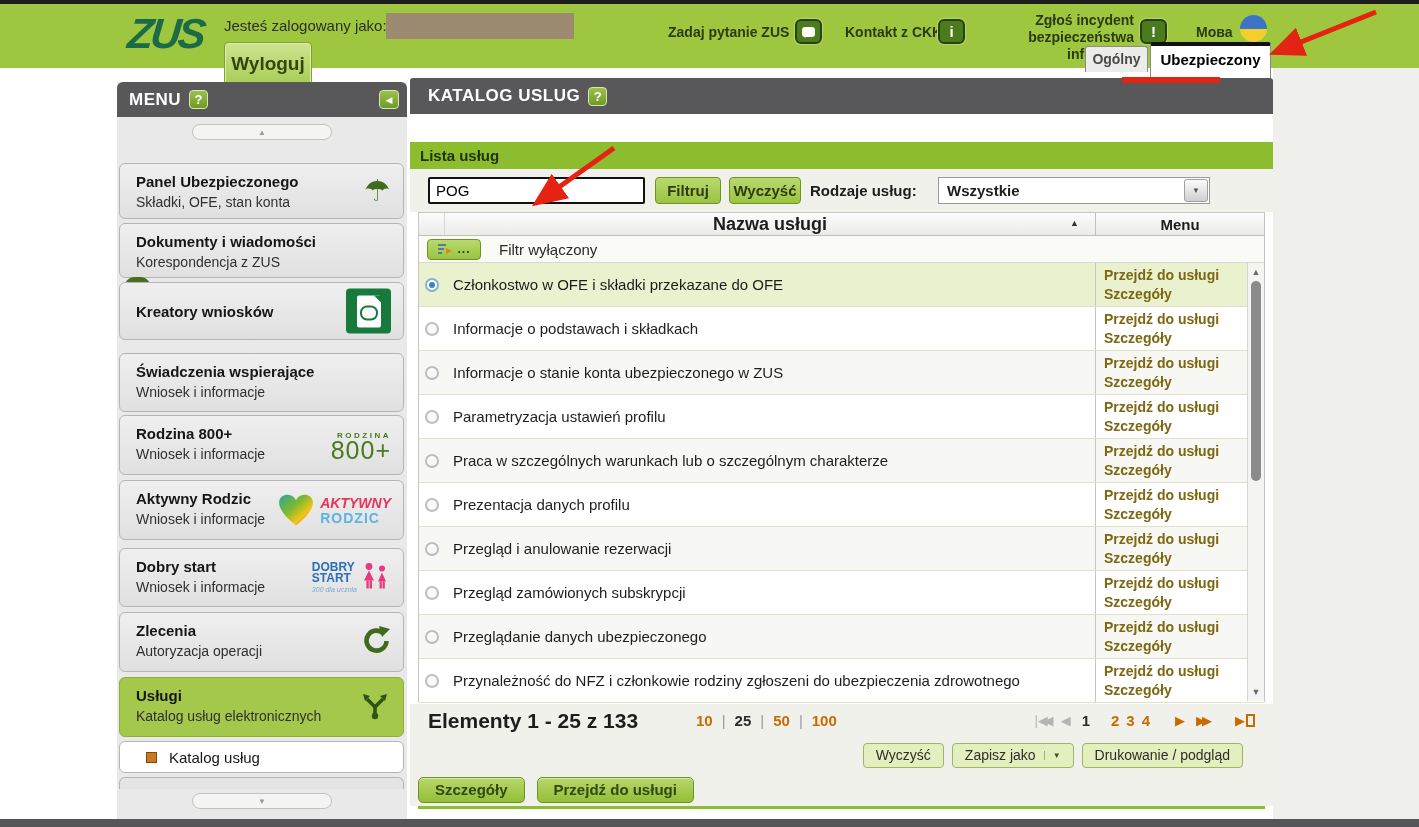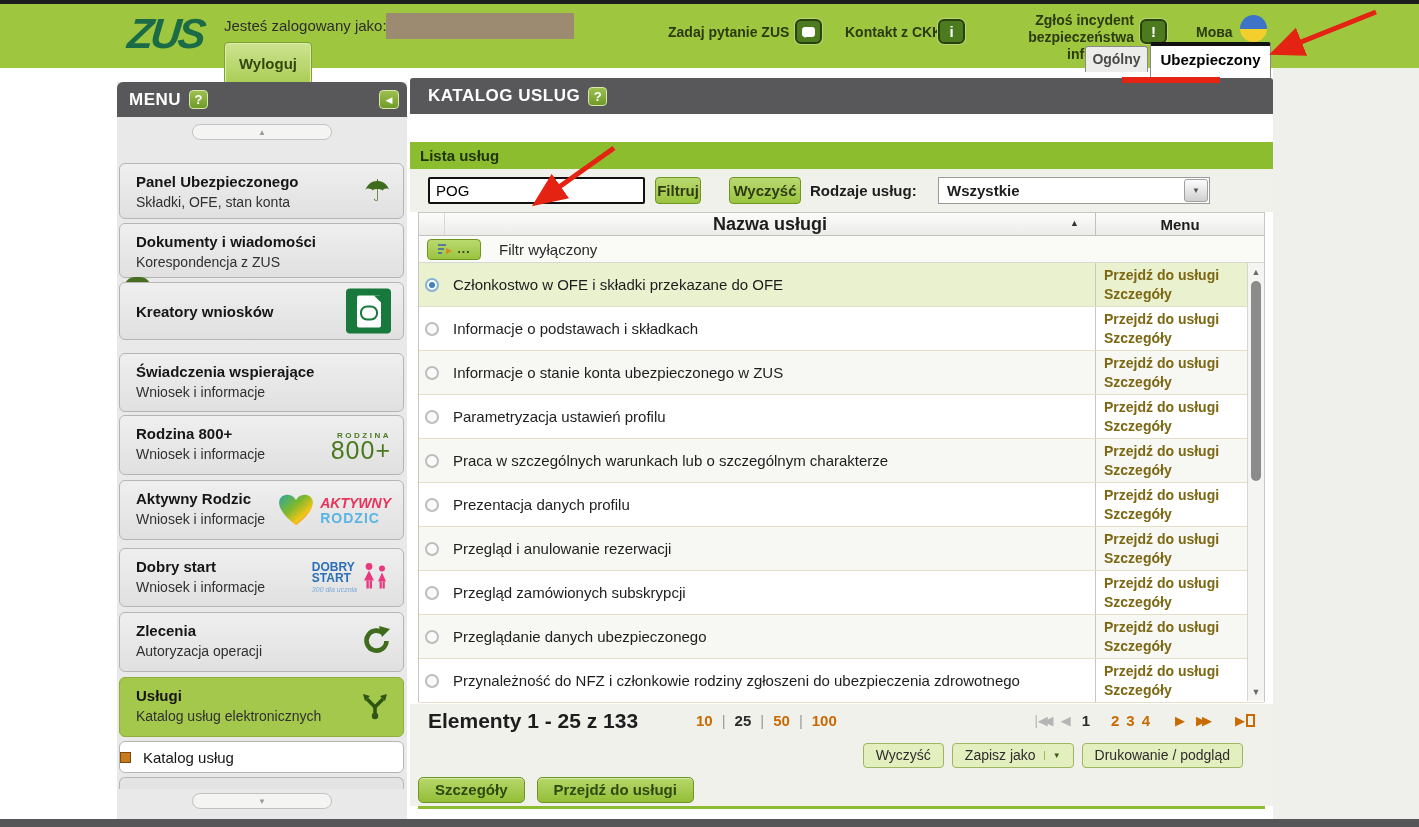--- a/index.html
+++ b/index.html
@@ -9,21 +9,21 @@
 
   
   .top-strip { position:absolute; left:0; top:0; width:1419px; height:4px; background:#1d1d1d; }
   .header { position:absolute; left:0; top:4px; width:1419px; height:64px; background:#9ec73f; }
   .zus-logo { position:absolute; left:128px; top:6px; font-size:42px; font-weight:bold; font-style:italic;
               color:#1b6b46; letter-spacing:-3px; transform:skewX(-6deg); }
   .login-label { position:absolute; left:224px; top:13px; font-size:15px; color:#2d2d2d; }
   .redacted { position:absolute; left:386px; top:9px; width:188px; height:26px; background:#9c8a71; }
   .btn-logout { position:absolute; left:224px; top:38px; width:88px; height:43px; border:1px solid #7fa132;
                 box-shadow:inset 0 0 0 1px #dcedae; border-radius:4px; background:linear-gradient(#cde390,#a9cd55);
-                font-weight:bold; font-size:15px; color:#33470d; display:flex; align-items:center; justify-content:center; cursor:pointer; }
+                font-weight:bold; font-size:19px; color:#33470d; display:flex; align-items:center; justify-content:center; cursor:pointer; }
   .hlabel { position:absolute; font-size:14px; font-weight:bold; color:#2c3a10; }
   .hicon { position:absolute; width:27px; height:25px; border-radius:6px; background:#4c7a1e; border:2px solid #28420c;
            box-shadow:0 0 0 1px #b7d377; color:#fff; font-weight:bold; font-size:15px;
            display:flex; align-items:center; justify-content:center; cursor:pointer; }
   .wbubble { position:relative; width:13px; height:10px; background:#fff; border-radius:3px; }
   .wbubble::after { content:""; position:absolute; left:1px; bottom:-5px; border:4px solid transparent; border-top-color:#fff; border-left-width:2px; }
   .incident { position:absolute; left:976px; top:8px; width:158px; text-align:right; line-height:17px; }
   .incident span { display:block; font-size:14px; font-weight:bold; color:#2c3a10; }
   .flag { position:absolute; left:1240px; top:11px; width:27px; height:27px; border-radius:50%;
           background:linear-gradient(#3e74c8 0 50%, #f2cf2c 50% 100%); cursor:pointer; }
@@ -72,39 +72,39 @@
   .lg-rodzina .r2 { display:block; font-size:25px; font-weight:normal; line-height:20px; letter-spacing:1px; }
   .lg-aktywny { display:flex; align-items:center; gap:6px; }
   .lg-aktywny .txt span { display:block; line-height:15px; }
   .lg-aktywny .a1 { color:#e8335a; font-style:italic; font-weight:bold; font-size:14px; }
   .lg-aktywny .a2 { color:#5ab4e4; font-weight:bold; font-size:14px; letter-spacing:1px; }
   .lg-dobry { display:flex; align-items:center; gap:4px; }
   .lg-dobry .txt { text-align:left; color:#2a6fb8; line-height:11px; }
   .lg-dobry .d12 { font-size:12px; font-weight:bold; display:block; }
   .lg-dobry .d3 { font-size:7px; font-style:italic; display:block; color:#7aa8d8; }
   .subitem { position:absolute; left:2px; top:659px; width:285px; height:32px; background:#fff; border:1px solid #b5b5b5;
-             border-radius:6px; display:flex; align-items:center; font-size:15px; color:#161616; cursor:pointer; }
+             border-radius:6px; display:flex; align-items:center; padding-left:26px; font-size:15px; color:#161616; cursor:pointer; }
   .bullet { width:11px; height:11px; background:#c87a1e; border:1px solid #7a4a0e; margin-right:12px; }
   .partial-card { position:absolute; left:2px; top:695px; width:285px; height:12px; background:#e4e4e4; border:1px solid #b5b5b5;
                   border-bottom:none; border-radius:6px 6px 0 0; }
 
   
   .right-margin { position:absolute; left:1273px; top:68px; width:146px; height:751px; background:#efefec; }
   .main { position:absolute; left:410px; top:78px; width:863px; height:738px; background:#fff; }
   .mtitle { position:absolute; left:0; top:0; width:863px; height:36px; background:#58585a; border-radius:3px 3px 0 0;
             display:flex; align-items:center; padding-left:18px; }
   .mtitle .txt { color:#fff; font-weight:bold; font-size:17px; letter-spacing:0.5px; }
   .lista-bar { position:absolute; left:0; top:64px; width:863px; height:27px; background:#8cbd2f;
                display:flex; align-items:center; padding-left:10px; font-weight:bold; font-size:15px; color:#203407; }
   .filter-area { position:absolute; left:0; top:91px; width:863px; height:43px; background:#f1f1ec; }
   .finput { position:absolute; left:18px; top:8px; width:217px; height:27px; border:2px solid #111; border-radius:2px;
             font-size:15px; padding:0 6px; font-family:inherit; background:#fff; }
   .gbtn { border:1px solid #6f9422; border-radius:4px; background:linear-gradient(#b9d970,#9ac43f);
           font-weight:bold; font-size:15px; color:#2f3b10; display:flex; align-items:center; justify-content:center; cursor:pointer; }
-  .btn-filtruj { position:absolute; left:245px; top:8px; width:46px; height:27px; }
+  .btn-filtruj { position:absolute; left:245px; top:8px; width:66px; height:27px; }
   .btn-wyczysc { position:absolute; left:319px; top:8px; width:72px; height:27px; }
   .ftype-label { position:absolute; left:400px; top:13px; font-size:15px; font-weight:bold; color:#1d1d1d; }
   .dropdown { position:absolute; left:528px; top:8px; width:272px; height:27px; background:#fff; border:1px solid #9a9a9a;
               display:flex; align-items:center; cursor:pointer; }
   .dd-text { flex:1; padding-left:8px; font-weight:bold; font-size:15px; color:#1d1d1d; }
   .dd-btn { width:24px; height:23px; margin-right:1px; border:1px solid #a0a0a0; border-radius:3px;
             background:linear-gradient(#fdfdfd,#cfcfcf); display:flex; align-items:center; justify-content:center;
             color:#555; font-size:8px; cursor:pointer; }
   .dd-btn::before { content:"▼"; }
 

